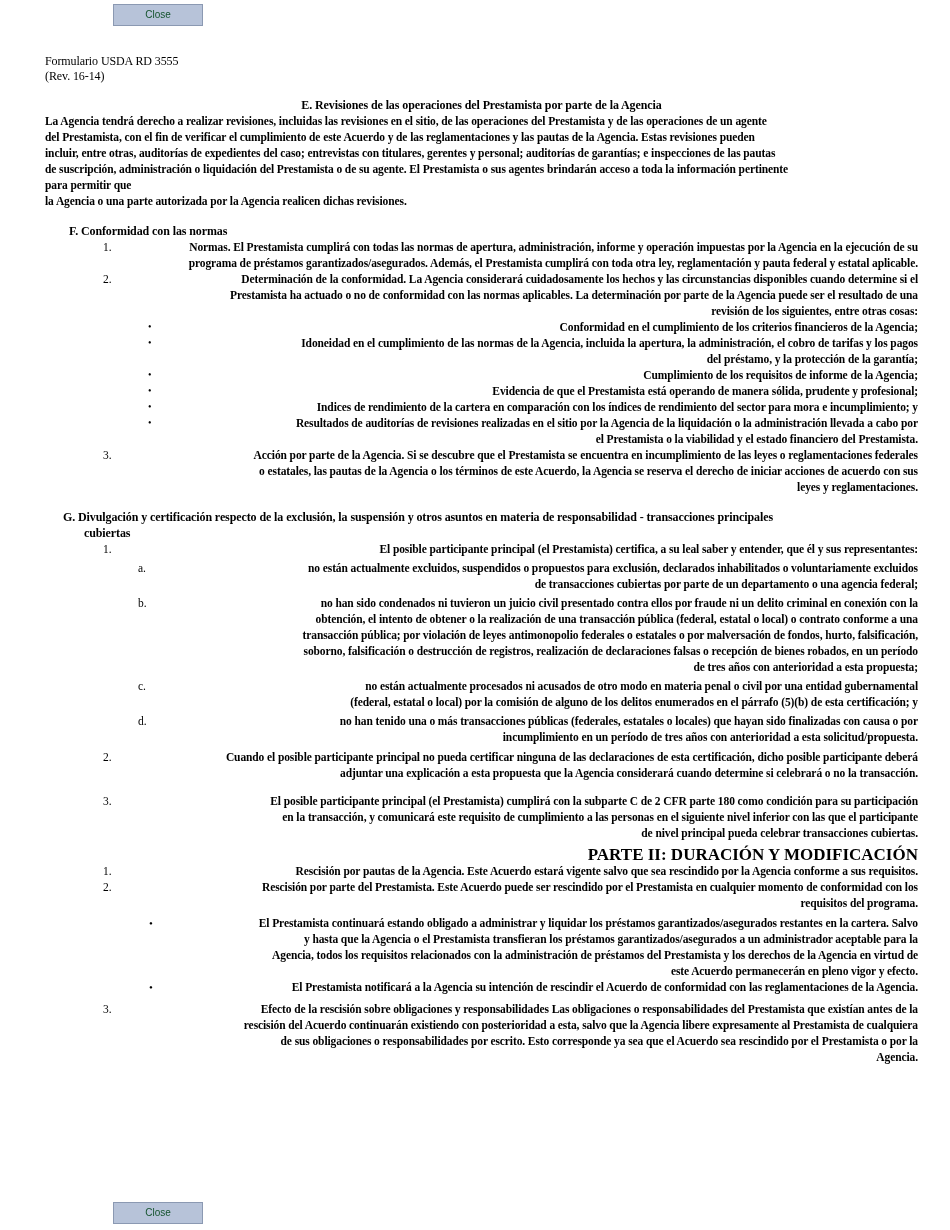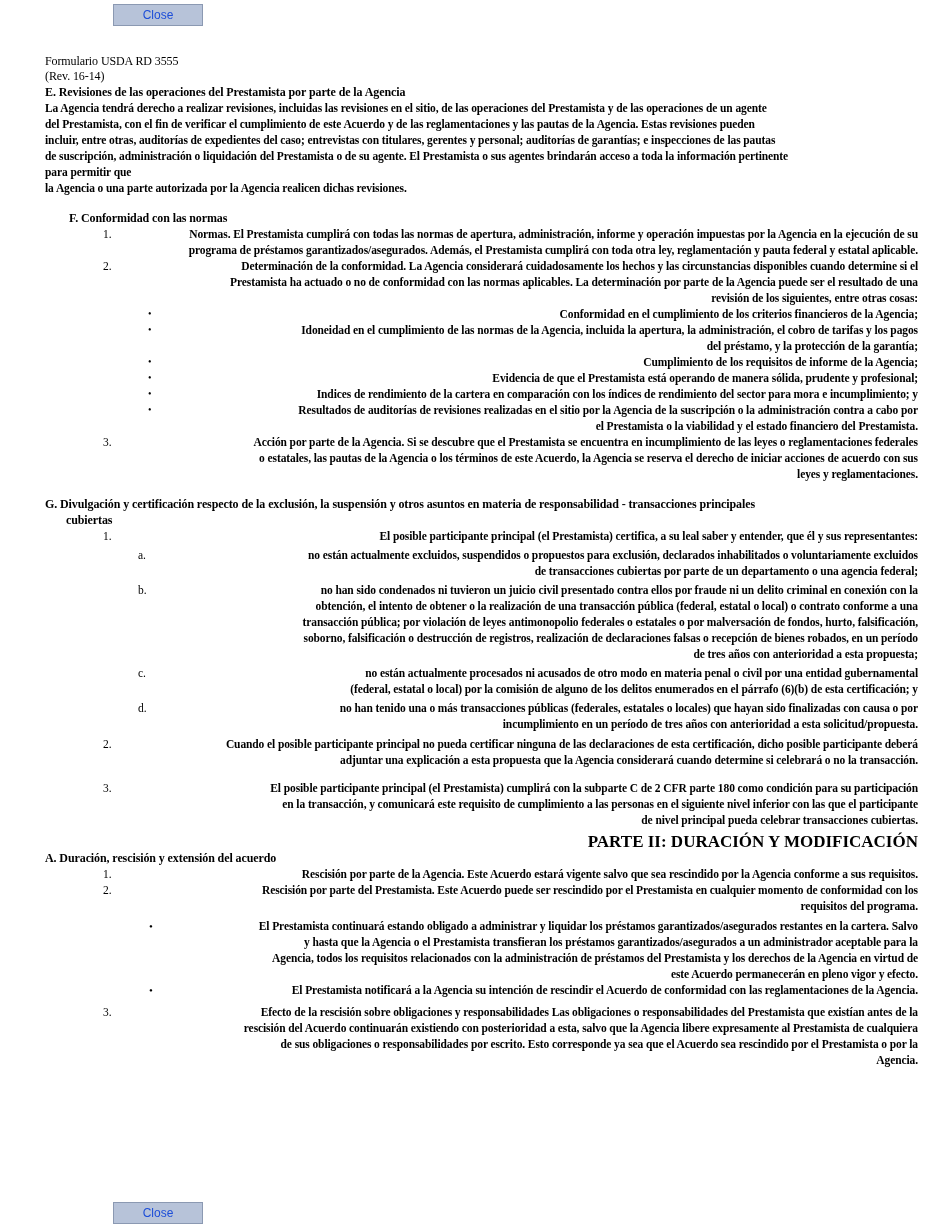--- a/index.html
+++ b/index.html
@@ -12,31 +12,31 @@
     width:950px;height:1230px;
     font-family:"Liberation Serif", serif;
     font-size:11.5px;line-height:16px;color:#000;
     letter-spacing:-0.1px;
     position:relative;overflow:hidden;
   }
   .page{position:relative;width:950px;height:1230px;background:#fff;}
   .close-btn{
     position:absolute;left:113px;width:90px;height:22px;
     background:var(--close-bg);border:1px solid var(--close-border);
-    font-family:"Liberation Sans", sans-serif;font-size:12px;color:#1d4ed8;
+    font-family:"Liberation Sans", sans-serif;font-size:10px;color:#14532d;
     text-align:center;line-height:20px;cursor:pointer;letter-spacing:0;
   }
   .close-top{top:4px;}
   .close-bottom{top:1202px;}
   .content{padding:54px 32px 0 45px;}
   .form-id{line-height:15px;font-size:12px;}
   .pre{white-space:pre-line;font-weight:bold;}
   .h{font-weight:bold;font-size:12px;}
   .hang{padding-left:21px;text-indent:-21px;}
-  .mt-sec{}
+  .mt-sec{margin-top:13px;text-align:center;}
   .f-head{margin-left:24px;margin-top:14px;}
   .nrow{display:flex;margin-left:58px;}
   .nnum{width:22px;flex-shrink:0;}
   .ntext{flex:1;text-align:right;}
   .brow{display:flex;margin-left:103px;}
   .bmark{width:20px;flex-shrink:0;font-size:10px;line-height:16px;}
   .srow{display:flex;margin-left:93px;margin-top:3px;}
   .snum{width:22px;flex-shrink:0;}
   .gap4{margin-top:4px;}
   .gap6{margin-top:6px;}
@@ -93,31 +93,31 @@
     <div class="brow">
       <span class="bmark">•</span>
       <span class="ntext pre">Evidencia de que el Prestamista está operando de manera sólida, prudente y profesional;</span>
     </div>
     <div class="brow">
       <span class="bmark">•</span>
       <span class="ntext pre">Indices de rendimiento de la cartera en comparación con los índices de rendimiento del sector para mora e incumplimiento; y</span>
     </div>
     <div class="brow">
       <span class="bmark">•</span>
-      <span class="ntext pre">Resultados de auditorías de revisiones realizadas en el sitio por la Agencia de la suscripción o la administración contra a cabo por
+      <span class="ntext pre">Resultados de auditorías de revisiones realizadas en el sitio por la Agencia de la liquidación o la administración llevada a cabo por
 el Prestamista o la viabilidad y el estado financiero del Prestamista.</span>
     </div>
     <div class="nrow">
       <span class="nnum">3.</span>
       <span class="ntext pre">Acción por parte de la Agencia. Si se descubre que el Prestamista se encuentra en incumplimiento de las leyes o reglamentaciones federales
 o estatales, las pautas de la Agencia o los términos de este Acuerdo, la Agencia se reserva el derecho de iniciar acciones de acuerdo con sus
 leyes y reglamentaciones.</span>
     </div>
 
-    <div class="h hang pre" style="margin-top:14px;">G.  Divulgación y certificación respecto de la exclusión, la suspensión y otros asuntos en materia de responsabilidad - transacciones principales
+    <div class="h hang pre" style="margin-top:14px;margin-left:18px;">G.  Divulgación y certificación respecto de la exclusión, la suspensión y otros asuntos en materia de responsabilidad - transacciones principales
 cubiertas</div>
     <div class="nrow">
       <span class="nnum">1.</span>
       <span class="ntext pre">El posible participante principal (el Prestamista) certifica, a su leal saber y entender, que él y sus representantes:</span>
     </div>
     <div class="srow">
       <span class="snum">a.</span>
       <span class="ntext pre">no están actualmente excluidos, suspendidos o propuestos para exclusión, declarados inhabilitados o voluntariamente excluidos
 de transacciones cubiertas por parte de un departamento o una agencia federal;</span>
     </div>
@@ -125,45 +125,44 @@
       <span class="snum">b.</span>
       <span class="ntext pre">no han sido condenados ni tuvieron un juicio civil presentado contra ellos por fraude ni un delito criminal en conexión con la
 obtención, el intento de obtener o la realización de una transacción pública (federal, estatal o local) o contrato conforme a una
 transacción pública; por violación de leyes antimonopolio federales o estatales o por malversación de fondos, hurto, falsificación,
 soborno, falsificación o destrucción de registros, realización de declaraciones falsas o recepción de bienes robados, en un período
 de tres años con anterioridad a esta propuesta;</span>
     </div>
     <div class="srow">
       <span class="snum">c.</span>
       <span class="ntext pre">no están actualmente procesados ni acusados de otro modo en materia penal o civil por una entidad gubernamental
-(federal, estatal o local) por la comisión de alguno de los delitos enumerados en el párrafo (6)(b) de esta certificación; y</span>
+(federal, estatal o local) por la comisión de alguno de los delitos enumerados en el párrafo (5)(b) de esta certificación; y</span>
     </div>
     <div class="srow">
       <span class="snum">d.</span>
       <span class="ntext pre">no han tenido una o más transacciones públicas (federales, estatales o locales) que hayan sido finalizadas con causa o por
 incumplimiento en un período de tres años con anterioridad a esta solicitud/propuesta.</span>
     </div>
     <div class="nrow gap4">
       <span class="nnum">2.</span>
       <span class="ntext pre">Cuando el posible participante principal no pueda certificar ninguna de las declaraciones de esta certificación, dicho posible participante deberá
 adjuntar una explicación a esta propuesta que la Agencia considerará cuando determine si celebrará o no la transacción.</span>
     </div>
     <div class="nrow gap12">
       <span class="nnum">3.</span>
       <span class="ntext pre">El posible participante principal (el Prestamista) cumplirá con la subparte C de 2 CFR parte 180 como condición para su participación
 en la transacción, y comunicará este requisito de cumplimiento a las personas en el siguiente nivel inferior con las que el participante
 de nivel principal pueda celebrar transacciones cubiertas.</span>
     </div>
 
     <div class="part-title">PARTE II: DURACIÓN Y MODIFICACIÓN</div>
 
-    <div class="h hang">A.  Duración, rescisión y extensión del acuerdo</div>
     <div class="nrow">
       <span class="nnum">1.</span>
-      <span class="ntext pre">Rescisión por parte de la Agencia. Este Acuerdo estará vigente salvo que sea rescindido por la Agencia conforme a sus requisitos.</span>
+      <span class="ntext pre">Rescisión por pautas de la Agencia. Este Acuerdo estará vigente salvo que sea rescindido por la Agencia conforme a sus requisitos.</span>
     </div>
     <div class="nrow">
       <span class="nnum">2.</span>
       <span class="ntext pre">Rescisión por parte del Prestamista. Este Acuerdo puede ser rescindido por el Prestamista en cualquier momento de conformidad con los
 requisitos del programa.</span>
     </div>
     <div class="brow gap4" style="margin-left:104px;">
       <span class="bmark" style="font-size:11px;">•</span>
       <span class="ntext pre">El Prestamista continuará estando obligado a administrar y liquidar los préstamos garantizados/asegurados restantes en la cartera.  Salvo
 y hasta que la Agencia o el Prestamista transfieran los préstamos garantizados/asegurados a un administrador aceptable para la

